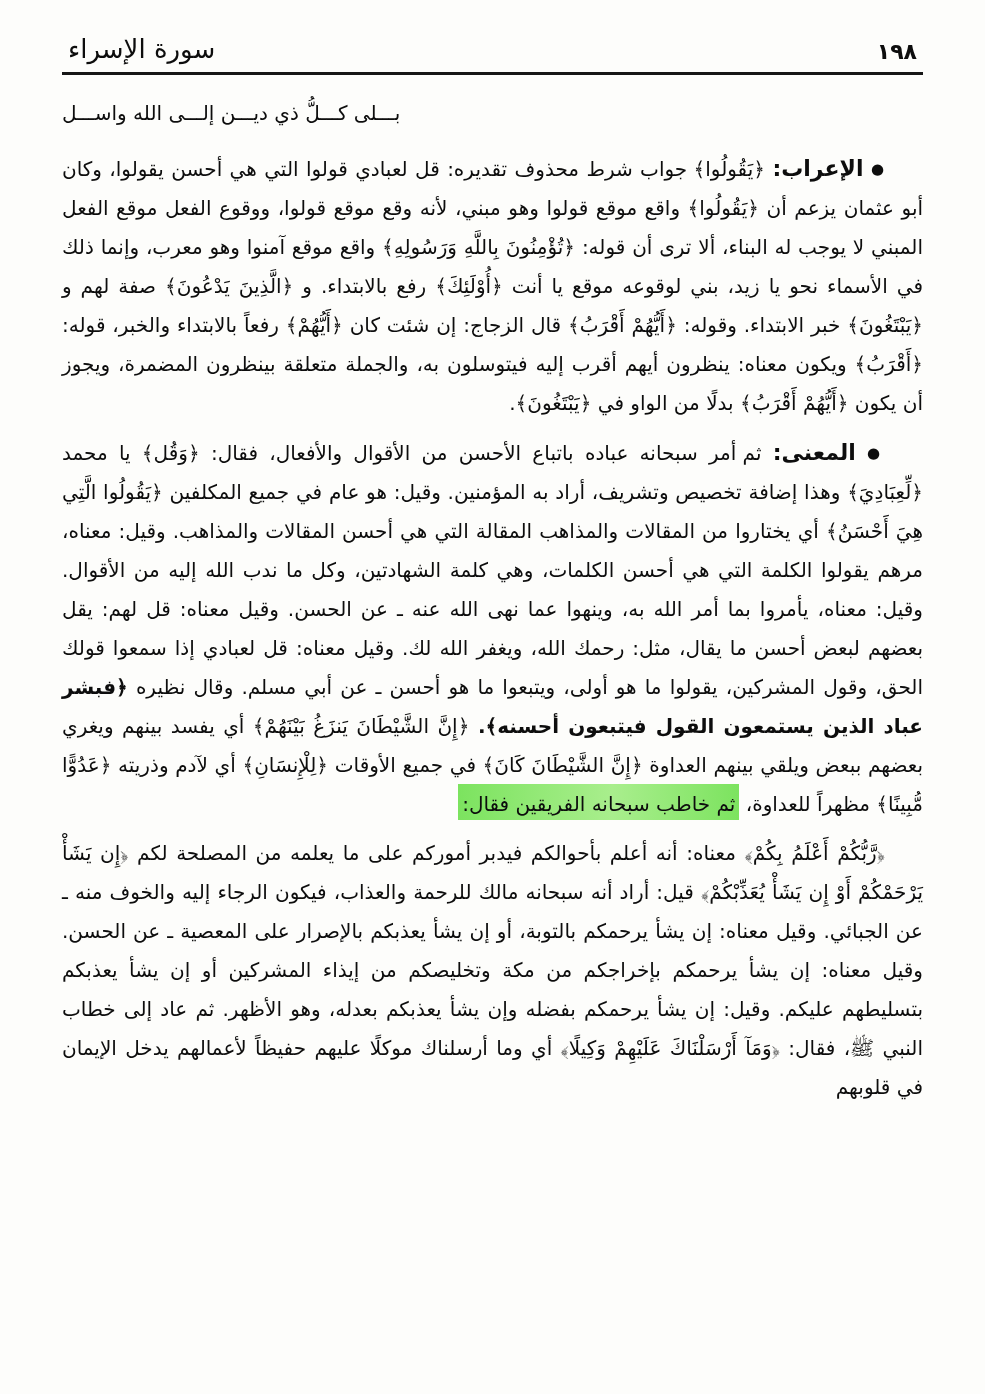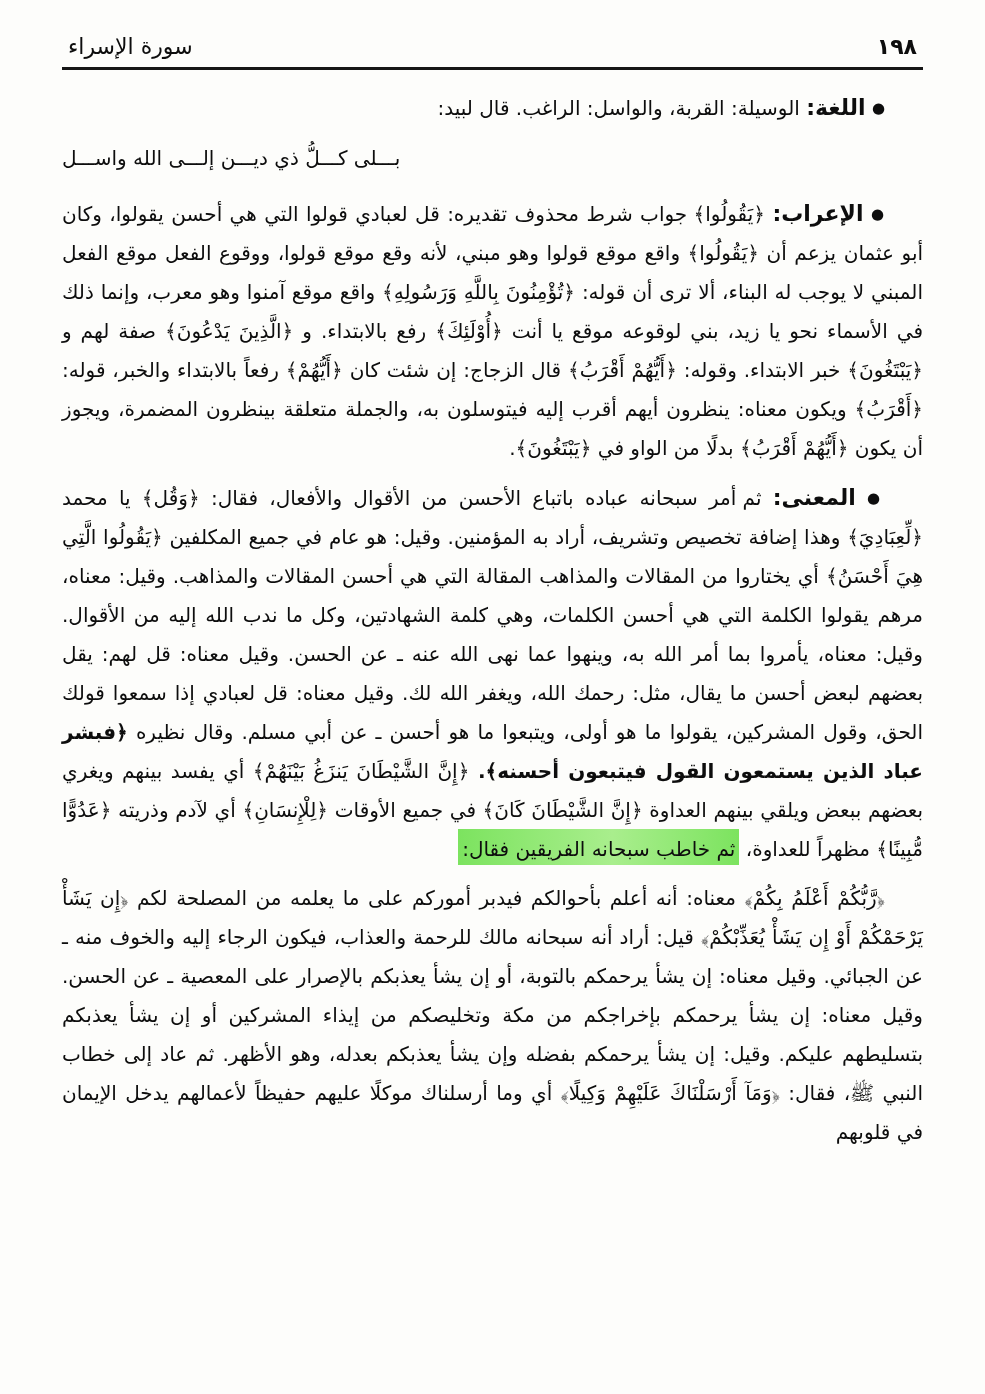--- a/index.html
+++ b/index.html
@@ -23,21 +23,21 @@
     justify-content:space-between;
     align-items:flex-end;
     padding:4px 6px 8px 6px;
   }
   .page-number{
     font-size:22px;
     font-weight:bold;
     letter-spacing:2px;
   }
   .surah-title{
-    font-size:22px;
+    font-size:26px;
   }
   .header-rule{
     border:none;
     border-top:3px solid #161616;
     margin:0 0 18px 0;
   }
   
   .para{
     font-size:20px;
     line-height:39px;
@@ -76,21 +76,20 @@
 <body>
 
 <div class="page">
 
   <div class="page-header">
     <div class="page-number">١٩٨</div>
     <div class="surah-title">سورة الإسراء</div>
   </div>
   <hr class="header-rule">
 
-  <p class="para"><span class="bullet">●</span> <span class="sec-title">اللغة:</span> <span>الوسيلة: القربة، والواسل: الراغب. قال لبيد:</span></p>
 
   <div class="verse-line">بـــلى كـــلُّ ذي ديـــن إلـــى الله واســـل</div>
 
 
   <p class="para"><span class="bullet">●</span> <span class="sec-title">الإعراب:</span> <span>﴿يَقُولُوا﴾ جواب شرط محذوف تقديره: قل لعبادي قولوا التي هي أحسن يقولوا، وكان أبو عثمان يزعم أن ﴿يَقُولُوا﴾ واقع موقع قولوا وهو مبني، لأنه وقع موقع قولوا، ووقوع الفعل موقع الفعل المبني لا يوجب له البناء، ألا ترى أن قوله: ﴿تُؤْمِنُونَ بِاللَّهِ وَرَسُولِهِ﴾ واقع موقع آمنوا وهو معرب، وإنما ذلك في الأسماء نحو يا زيد، بني لوقوعه موقع يا أنت ﴿أُوْلَئِكَ﴾ رفع بالابتداء. و ﴿الَّذِينَ يَدْعُونَ﴾ صفة لهم و ﴿يَبْتَغُونَ﴾ خبر الابتداء. وقوله: ﴿أَيُّهُمْ أَقْرَبُ﴾ قال الزجاج: إن شئت كان ﴿أَيُّهُمْ﴾ رفعاً بالابتداء والخبر، قوله: ﴿أَقْرَبُ﴾ ويكون معناه: ينظرون أيهم أقرب إليه فيتوسلون به، والجملة متعلقة بينظرون المضمرة، ويجوز أن يكون ﴿أَيُّهُمْ أَقْرَبُ﴾ بدلًا من الواو في ﴿يَبْتَغُونَ﴾.</span></p>
 
 
   <p class="para"><span class="bullet">●</span> <span class="sec-title">المعنى:</span> <span>ثم أمر سبحانه عباده باتباع الأحسن من الأقوال والأفعال، فقال: ﴿وَقُل﴾ يا محمد ﴿لِّعِبَادِيَ﴾ وهذا إضافة تخصيص وتشريف، أراد به المؤمنين. وقيل: هو عام في جميع المكلفين ﴿يَقُولُوا الَّتِي هِيَ أَحْسَنُ﴾ أي يختاروا من المقالات والمذاهب المقالة التي هي أحسن المقالات والمذاهب. وقيل: معناه، مرهم يقولوا الكلمة التي هي أحسن الكلمات، وهي كلمة الشهادتين، وكل ما ندب الله إليه من الأقوال. وقيل: معناه، يأمروا بما أمر الله به، وينهوا عما نهى الله عنه ـ عن الحسن. وقيل معناه: قل لهم: يقل بعضهم لبعض أحسن ما يقال، مثل: رحمك الله، ويغفر الله لك. وقيل معناه: قل لعبادي إذا سمعوا قولك الحق، وقول المشركين، يقولوا ما هو أولى، ويتبعوا ما هو أحسن ـ عن أبي مسلم. وقال نظيره</span> <span class="bold-quote">﴿فبشر عباد الذين يستمعون القول فيتبعون أحسنه﴾.</span> <span>﴿إِنَّ الشَّيْطَانَ يَنزَغُ بَيْنَهُمْ﴾ أي يفسد بينهم ويغري بعضهم ببعض ويلقي بينهم العداوة ﴿إِنَّ الشَّيْطَانَ كَانَ﴾ في جميع الأوقات ﴿لِلْإِنسَانِ﴾ أي لآدم وذريته ﴿عَدُوًّا مُّبِينًا﴾ مظهراً للعداوة،</span> <span class="hl" style="background: linear-gradient(90deg, rgb(124, 227, 95), rgb(169, 238, 141) 55%, rgb(124, 227, 95));">ثم خاطب سبحانه الفريقين فقال:</span></p>
 
   <p class="para"><span>﴿رَّبُّكُمْ أَعْلَمُ بِكُمْ﴾ معناه: أنه أعلم بأحوالكم فيدبر أموركم على ما يعلمه من المصلحة لكم ﴿إِن يَشَأْ يَرْحَمْكُمْ أَوْ إِن يَشَأْ يُعَذِّبْكُمْ﴾ قيل: أراد أنه سبحانه مالك للرحمة والعذاب، فيكون الرجاء إليه والخوف منه ـ عن الجبائي. وقيل معناه: إن يشأ يرحمكم بالتوبة، أو إن يشأ يعذبكم بالإصرار على المعصية ـ عن الحسن. وقيل معناه: إن يشأ يرحمكم بإخراجكم من مكة وتخليصكم من إيذاء المشركين أو إن يشأ يعذبكم بتسليطهم عليكم. وقيل: إن يشأ يرحمكم بفضله وإن يشأ يعذبكم بعدله، وهو الأظهر. ثم عاد إلى خطاب النبي ﷺ، فقال: ﴿وَمَآ أَرْسَلْنَاكَ عَلَيْهِمْ وَكِيلًا﴾ أي وما أرسلناك موكلًا عليهم حفيظاً لأعمالهم يدخل الإيمان في قلوبهم</span></p>

